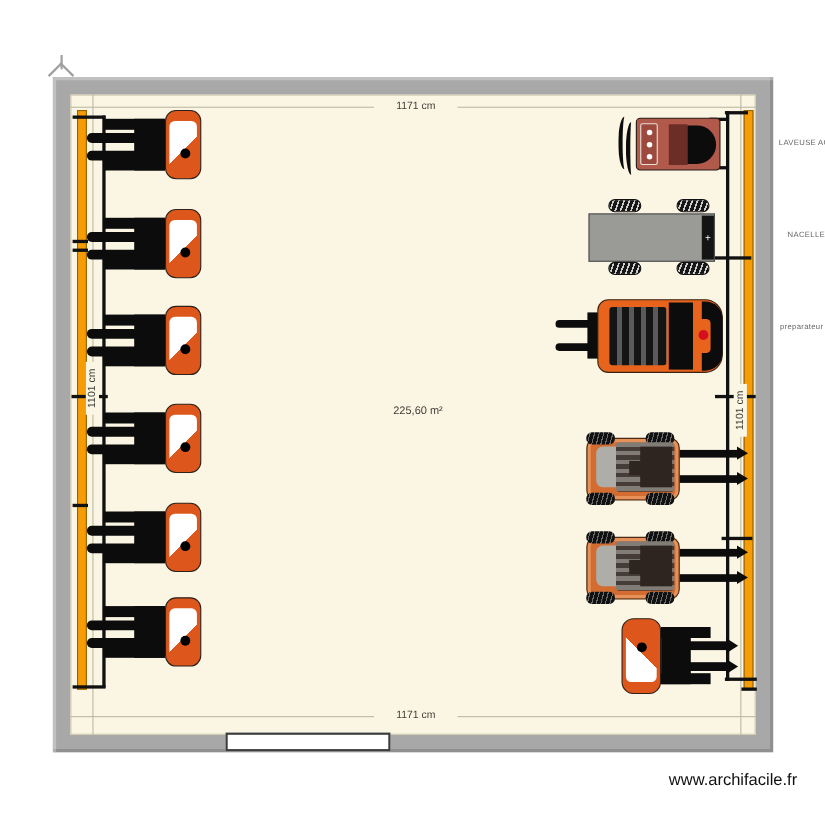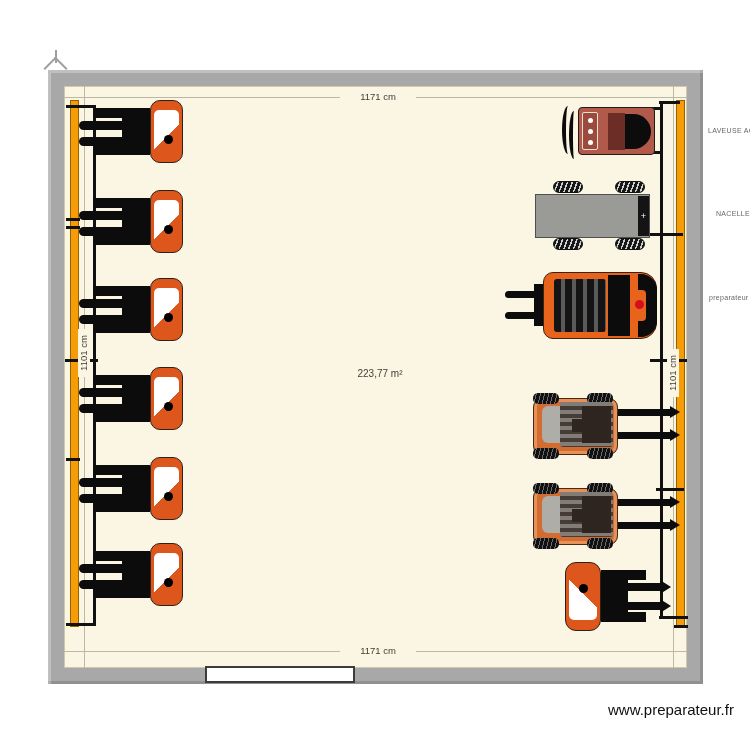--- a/index.html
+++ b/index.html
@@ -136,21 +136,21 @@
   <div class="abs tick" style="left:650px; top:233px; width:33px;"></div>
   <div class="abs tick" style="left:650px; top:359px; width:37px;"></div>
   <div class="abs tick" style="left:656px; top:488px; width:28px;"></div>
   <div class="abs tick" style="left:659px; top:616px; width:29px;"></div>
   <div class="abs tick" style="left:674px; top:625px; width:14px;"></div>
 
   <div class="abs dimlabel" style="left:340px; top:91px; width:76px;">1171 cm</div>
   <div class="abs dimlabel" style="left:340px; top:645px; width:76px;">1171 cm</div>
   <div class="abs dimlabel vlabel" style="left:60px; top:347px; width:48px;">1101 cm</div>
   <div class="abs dimlabel vlabel" style="left:649px; top:367px; width:48px;">1101 cm</div>
-  <div class="abs" id="arealabel">223,77 m²</div>
+  <div class="abs" id="arealabel">225,60 m²</div>
 
   <div id="fk-container">
       <div class="fk" style="top: 99.5px;">
       <div class="fk-arm t"></div>
       <div class="fk-arm b"></div>
       <div class="fk-mast"></div>
       <div class="fk-fork f1"></div>
       <div class="fk-fork f2"></div>
       <div class="fk-body">
         <div class="fk-cab"></div>
@@ -288,15 +288,15 @@
       <div class="rfk-dot"></div>
     </div>
   </div>
 
   <div class="abs" id="door"></div>
 
   <div class="abs ann" style="left:708px; top:127px;">LAVEUSE ACC</div>
   <div class="abs ann" style="left:716px; top:210px;">NACELLE</div>
   <div class="abs ann" style="left:709px; top:294px;">preparateur gr</div>
 
-  <div class="abs" id="watermark">www.preparateur.fr</div>
+  <div class="abs" id="watermark">www.archifacile.fr</div>
 
 </div>
 
 </body></html>

